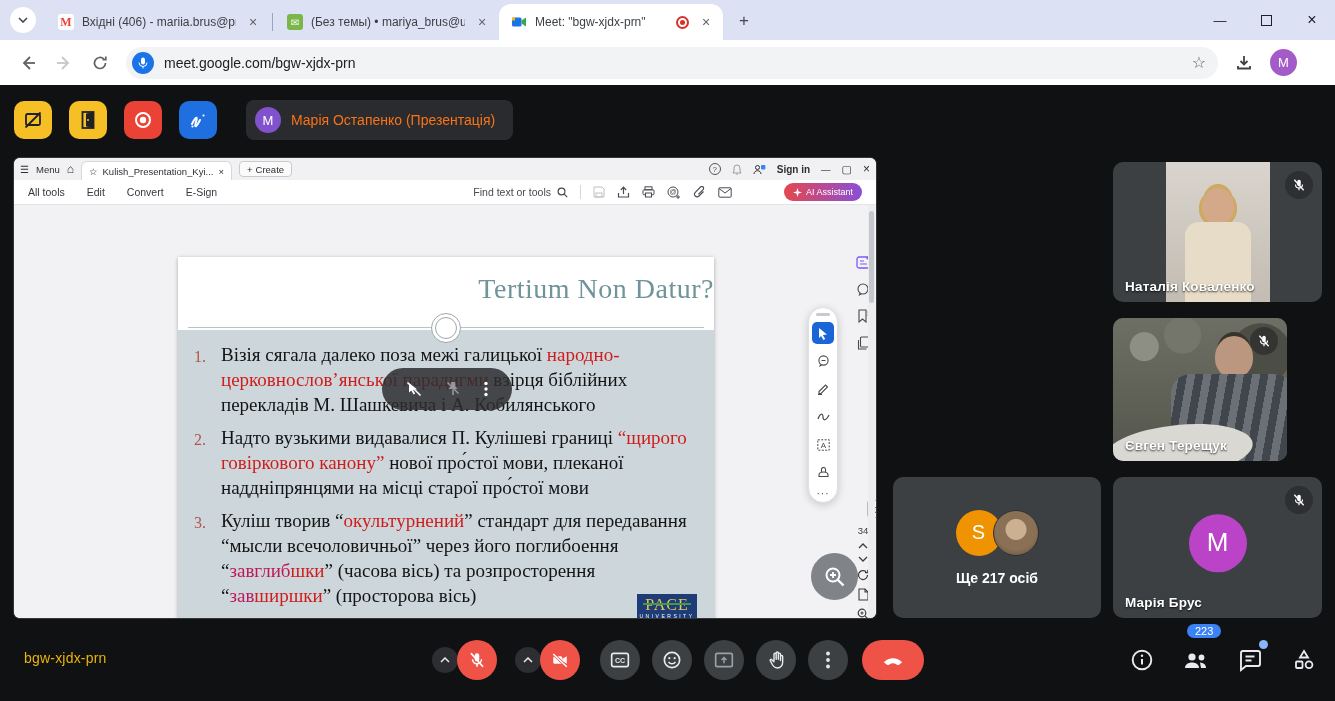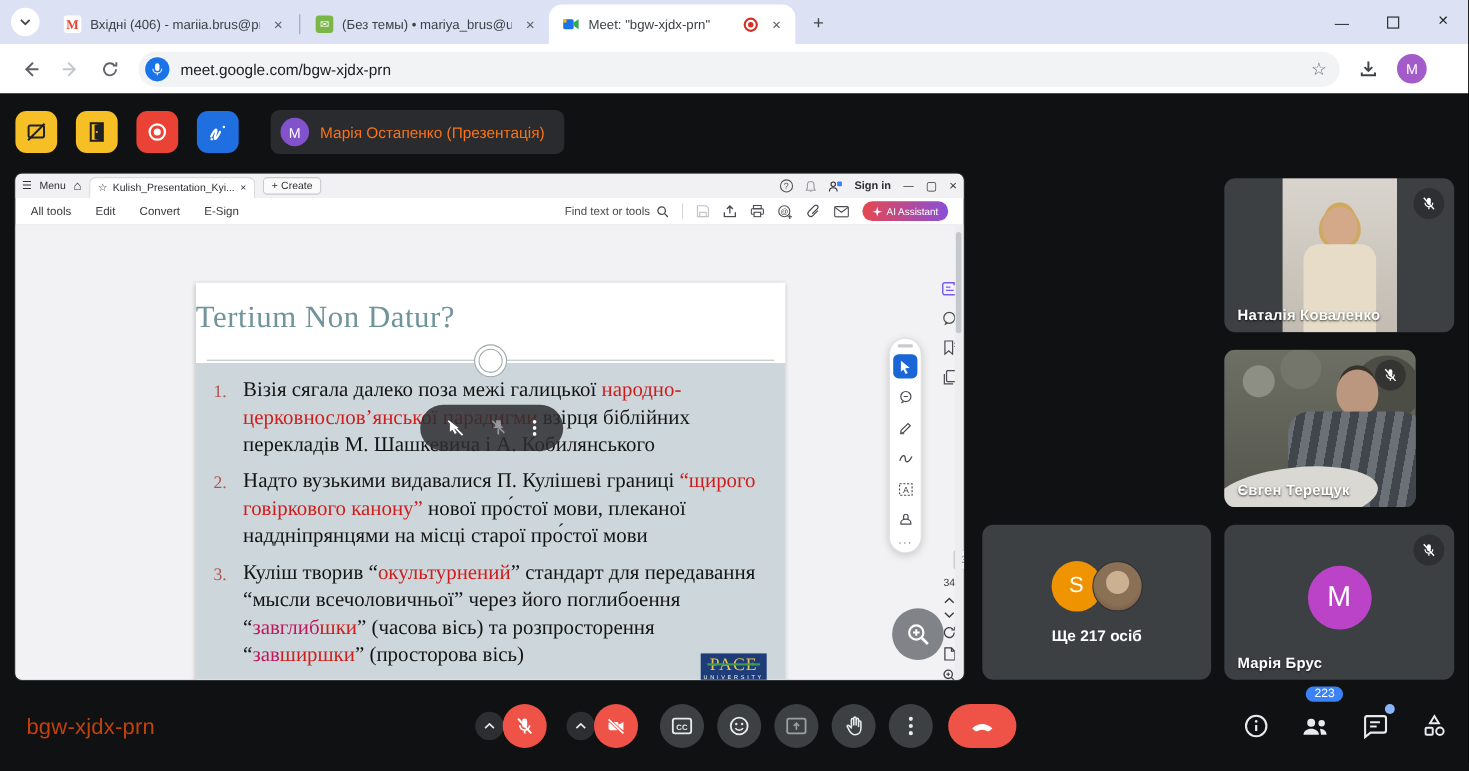--- a/index.html
+++ b/index.html
@@ -54,26 +54,26 @@
   .doc-tab { display:flex; align-items:center; gap:5px; background:#fff; border:1px solid #d8d8dc; border-bottom:none; border-radius:6px 6px 0 0; height:19px; margin-top:3px; padding:0 7px; }
   .create-btn { display:flex; align-items:center; gap:3px; border:1px solid #c9c9cf; border-radius:4px; height:16px; padding:0 7px; background:#fafafa; }
   .acr-title-right { margin-left:auto; display:flex; align-items:center; gap:11px; color:#2e2e33; }
   .acr-title-right .signin { font-weight:bold; font-size:10px; }
   .qmark { width:12px; height:12px; border:1px solid #555; border-radius:50%; font-size:8px; color:#555; }
   .acr-toolbar { height:25px; border-bottom:1px solid #e4e4e8; display:flex; align-items:center; font-size:10.5px; color:#38383d; padding:0 14px; }
   .acr-nav { display:flex; gap:22px; }
   .acr-tool-right { margin-left:auto; display:flex; align-items:center; gap:12px; color:#4a4a50; }
   .findbox { display:flex; align-items:center; gap:6px; }
   .tsep { width:1px; height:14px; background:#d5d5da; }
-  .ai-pill { height:18px; border-radius:9px; padding:0 9px; background:linear-gradient(90deg,#e5474f,#8a4fd8); color:#fff; font-size:9px; display:flex; align-items:center; gap:4px; }
+  .ai-pill { height:18px; border-radius:9px; padding:0 9px; background:linear-gradient(90deg,#e5474f,#8a4fd8); color:#fff; font-size:9px; display:flex; align-items:center; gap:4px;margin-left:40px; }
   .acr-canvas { position:absolute; top:47px; left:0; right:0; bottom:0; background:#f2f2f4; }
 
   
   .slide { position:absolute; left:164px; top:52px; width:536px; height:399px; background:#fff; box-shadow:0 1px 4px rgba(0,0,0,.3); }
-  .slide-title { text-align:left; padding-top:16px; font-family:"Liberation Serif",serif; font-size:28px; color:#6f949a; letter-spacing:.5px; }
+  .slide-title { text-align:right; padding-top:16px; font-family:"Liberation Serif",serif; font-size:28px; color:#6f949a; letter-spacing:.5px; }
   .divline { position:absolute; top:70px; left:10px; right:10px; border-top:1px solid #b9c2c4; }
   .divcircle { position:absolute; top:56px; left:253px; width:30px; height:30px; border:1px solid #9fабb0; border:1px solid #9fa8ab; border-radius:50%; background:#fff; z-index:2; }
   .divcircle::after { content:""; position:absolute; inset:3px; border:1px solid #9fa8ab; border-radius:50%; }
   .slide-content { position:absolute; top:73px; left:0; right:0; height:310px; background:#cdd7db; padding:12px 26px 0 16px; }
   .slide-item { display:flex; font-family:"Liberation Serif",serif; font-size:19px; line-height:25px; color:#141414; margin-bottom:8px; }
   .slide-item .num { width:27px; flex:0 0 27px; color:#b5524e; font-size:16px; padding-top:2px; }
   .seg-red { color:#cf1d1d; }
   .seg-blue { color:#be185d; }
   .pace { position:absolute; right:17px; top:337px; width:60px; height:40px; background:#1e3c78; text-align:center; overflow:hidden; padding-top:3px; }
   .pace-name { font-family:"Liberation Serif",serif; color:#e7c64f; font-size:16px; line-height:15px; letter-spacing:1px; position:relative; }
@@ -135,21 +135,21 @@
   .p-c-papers { position:absolute; left:-10px; bottom:-16px; width:150px; height:52px; border-radius:50%; background:#d9d8d2; transform:rotate(-6deg); }
   .more-wrap { position:absolute; inset:0; display:flex; flex-direction:column; align-items:center; justify-content:center; gap:14px; }
   .av-pair { display:flex; }
   .av-circle { width:46px; height:46px; border-radius:50%; color:#fff; font-size:20px; }
   .av-s { background:#f09300; z-index:1; }
   .av-photo { background:radial-gradient(circle at 50% 42%, #cbb191 0 10px, #8a7055 11px 60%, #5d4a38 100%); margin-left:-9px; z-index:2; border:1px solid #2f3134; }
   .more-label { color:#fff; font-size:14px; font-weight:bold; }
   .big-avatar { position:absolute; left:50%; top:50%; transform:translate(-50%,-58%); width:58px; height:58px; border-radius:50%; background:#bb43c8; color:#fff; font-size:26px; }
 
   
-  .code-label { position:absolute; left:24px; top:565px; color:#c2410c; font-size:20px; letter-spacing:.2px; }
+  .code-label { position:absolute; left:24px; top:565px; color:#eab308; font-size:14px; letter-spacing:.2px; }
   .controls { position:absolute; left:432px; top:555px; height:40px; display:flex; align-items:center; }
   .chev { width:26px; height:26px; border-radius:50%; background:#2d2e31; color:#e8eaed; margin-right:-7px; z-index:1; }
   .ctl { width:40px; height:40px; border-radius:50%; background:#3c4043; margin:0 6px; z-index:2; }
   .ctl.red { background:#ef5348; }
   .end-call { width:62px; height:40px; border-radius:20px; background:#ef5348; margin-left:8px; }
   .right-ctls { position:absolute; right:16px; top:557px; display:flex; gap:24px; align-items:center; }
   .rbtn { position:relative; width:30px; height:36px; }
   .badge-223 { position:absolute; top:-18px; left:6px; background:#3b82f6; color:#fff; font-size:11px; border-radius:9px; padding:1px 8px; }
   .chat-dot { position:absolute; top:-2px; right:-3px; width:9px; height:9px; border-radius:50%; background:#8ab4f8; }
   svg { display:block; }

